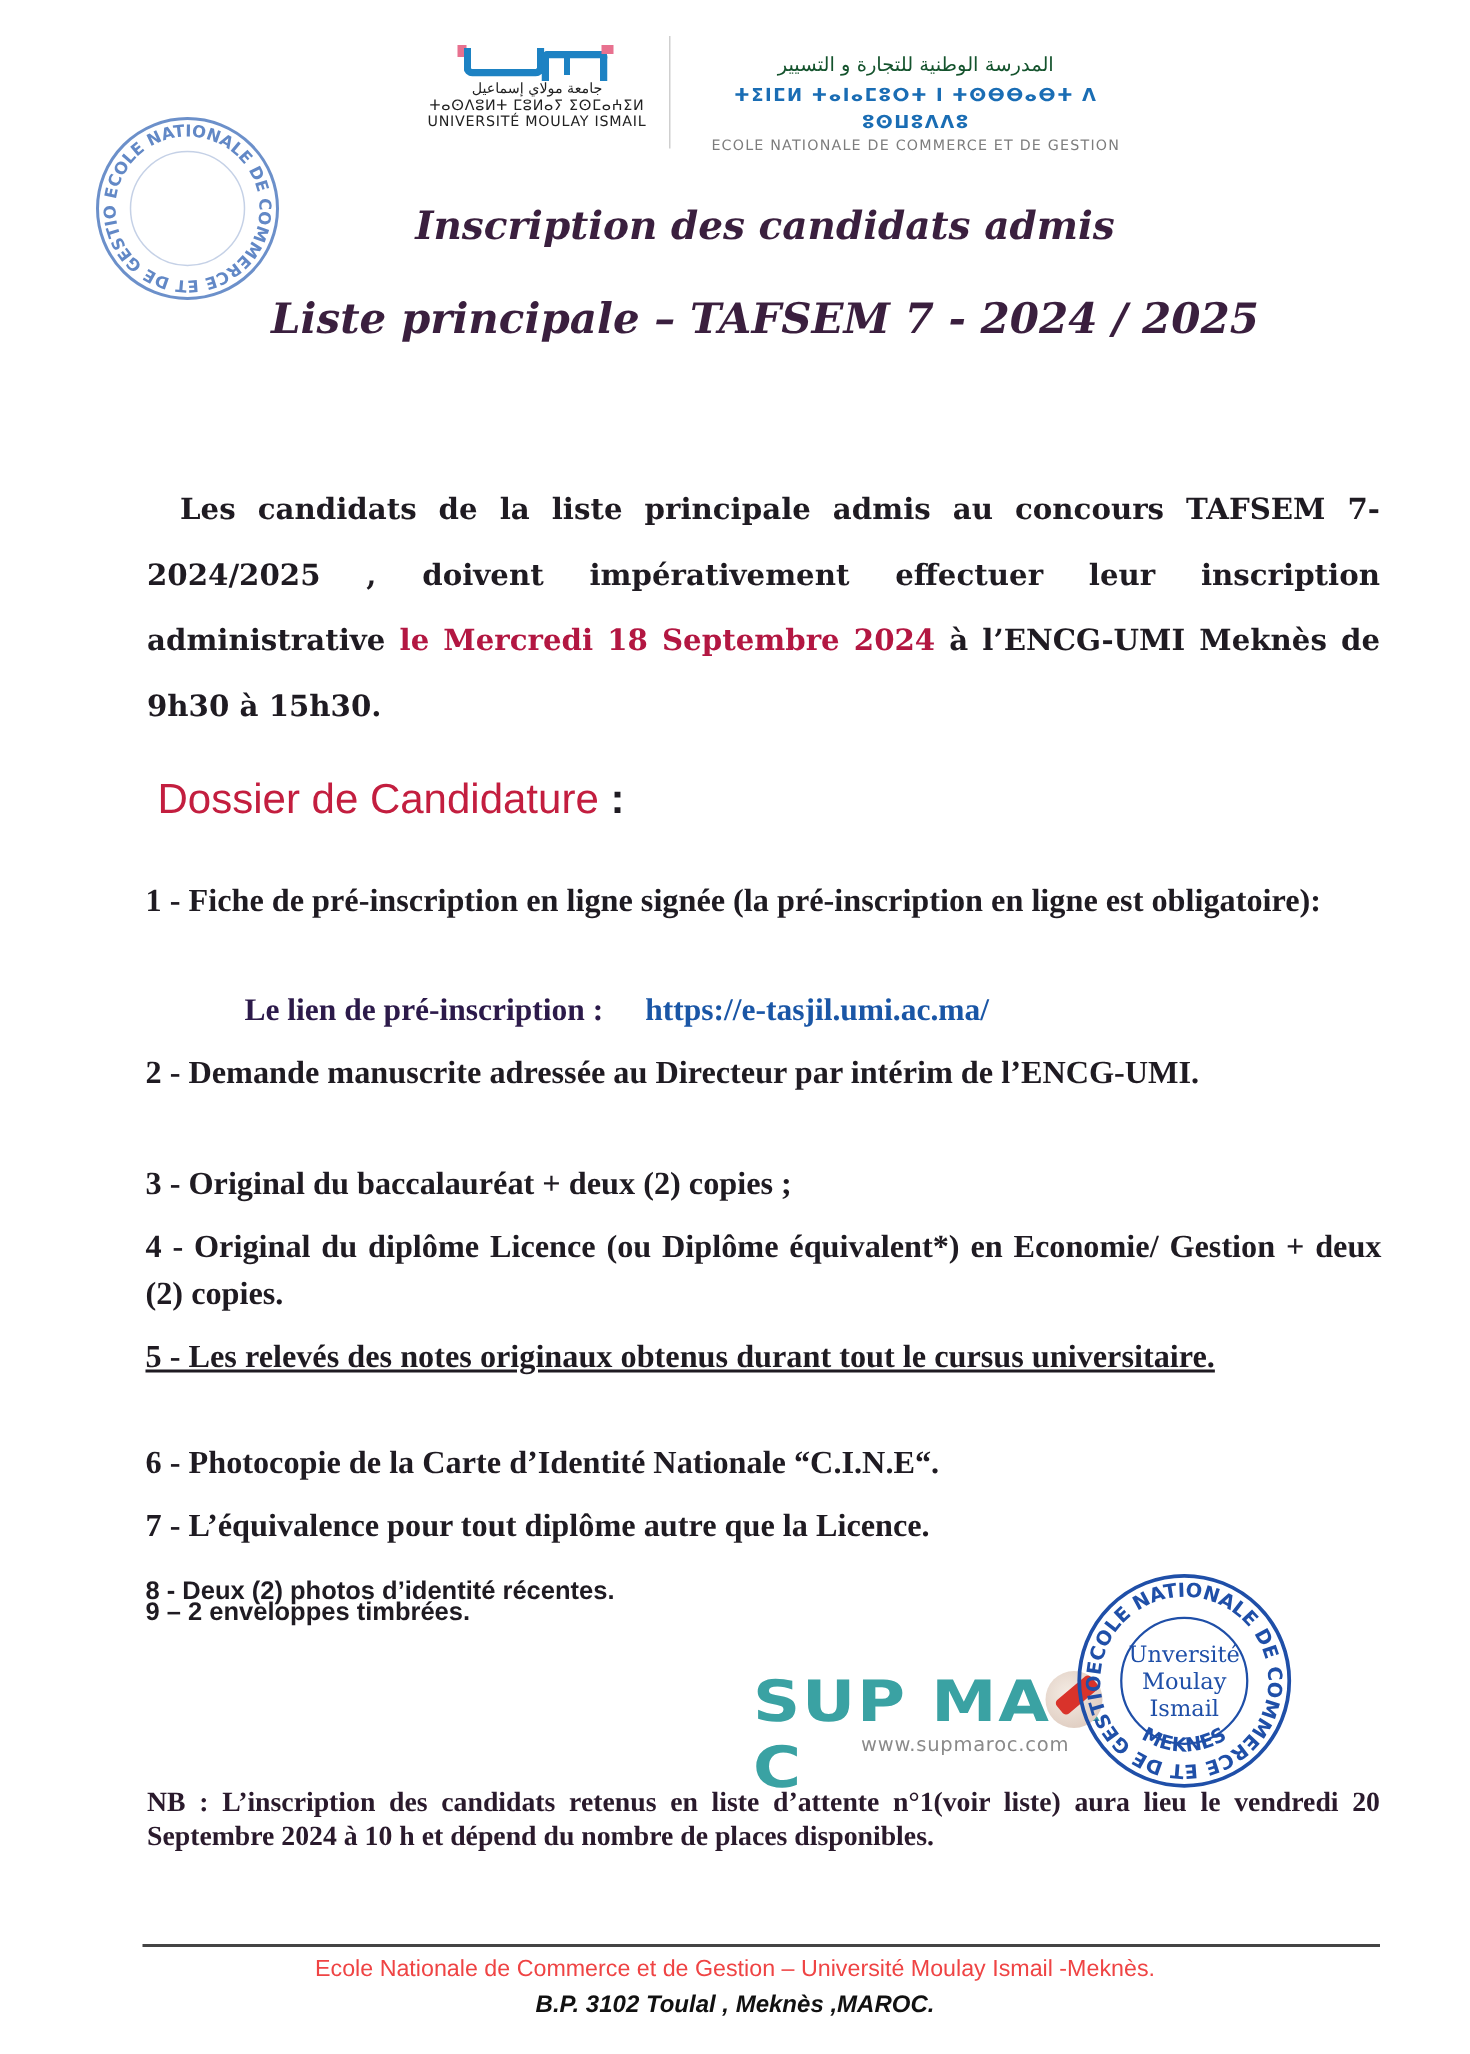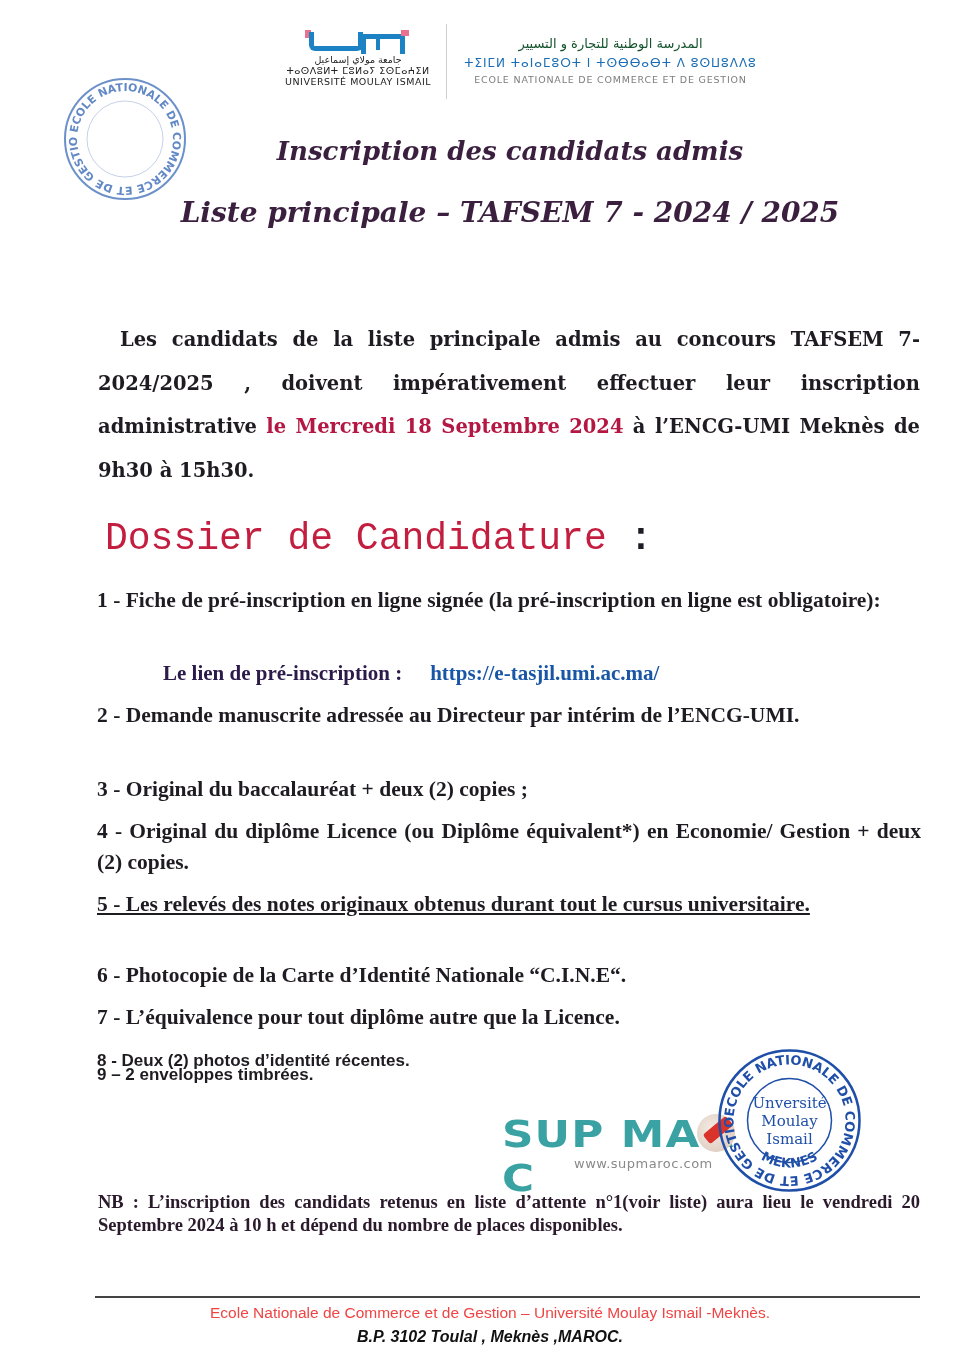--- a/index.html
+++ b/index.html
@@ -16,36 +16,36 @@
   .umi-m { position:absolute; left:58px; top:4px; width:34px; height:15px; border:5px solid #1d82c3; border-bottom:none; border-radius:4px 4px 0 0; }
   .umi-m-mid { position:absolute; left:73px; top:6px; width:4px; height:14px; background:#1d82c3; }
   .umi-dot1 { position:absolute; left:2px; top:0; width:6px; height:8px; background:#e8718f; }
   .umi-dot2 { position:absolute; left:98px; top:0; width:8px; height:6px; background:#e8718f; }
   .umi-lines { font-family:"DejaVu Sans", sans-serif; font-size:9.5px; line-height:11px; color:#222; letter-spacing:0.5px; margin-top:2px; }
 
   .header-divider { left:446px; top:24px; width:1px; height:75px; background:#cfcfcf; }
 
   .encg-logo { left:458px; top:34px; width:305px; height:64px; text-align:center; font-family:"DejaVu Sans", sans-serif; }
   .encg-ar { font-size:13px; color:#14532d; line-height:20px; direction:rtl; }
-  .encg-tif { font-size:12px; color:#1a6db4; font-weight:normal; letter-spacing:1px; line-height:18px; }
+  .encg-tif { font-size:12px; color:#1a6db4; font-weight:bold; letter-spacing:1px; line-height:18px; }
   .encg-fr { font-size:9.5px; color:#7d7d7d; letter-spacing:0.8px; line-height:16px; }
 
   
   .stamp-tl { left:62px; top:76px; width:126px; height:126px; }
 
   
   .title1 { left:0; width:1020px; top:136px; text-align:center; font-size:26px; font-style:italic; font-weight:bold; color:#3a1f3e; }
   .title2 { left:0; width:1020px; top:196px; text-align:center; font-size:28px; font-style:italic; font-weight:bold; color:#3a1f3e; }
 
   
   .intro { left:98px; top:318px; width:822px; font-size:19.5px; font-weight:bold; line-height:43.5px; text-align:justify; color:#1f1b22; }
   .intro .indent { display:inline-block; width:22px; }
   .red { color:#b31742; }
 
-  .dossier { left:105px; top:517px; font-family:Liberation Mono, monospace; font-size:38px; color:#c31e3f; }
+  .dossier { left:105px; top:517px; font-family:Liberation Sans, sans-serif; font-size:28px; color:#c31e3f; }
   .dossier .colon { color:#1f1b22; font-weight:bold; }
 
   .items { left:97px; width:824px; font-family:"Liberation Serif", serif; font-weight:bold; font-size:21.5px; line-height:31px; color:#1f1b22; text-align:justify; }
   .item { position:absolute; left:0; width:824px; }
   .link-line { position:absolute; left:66px; font-size:21px; }
   .link-label { color:#2c1a4a; }
   .link-url { color:#1a56a6; margin-left:28px; }
 
   .serif-b { font-family:Liberation Sans, sans-serif; font-size:17px; }
 

